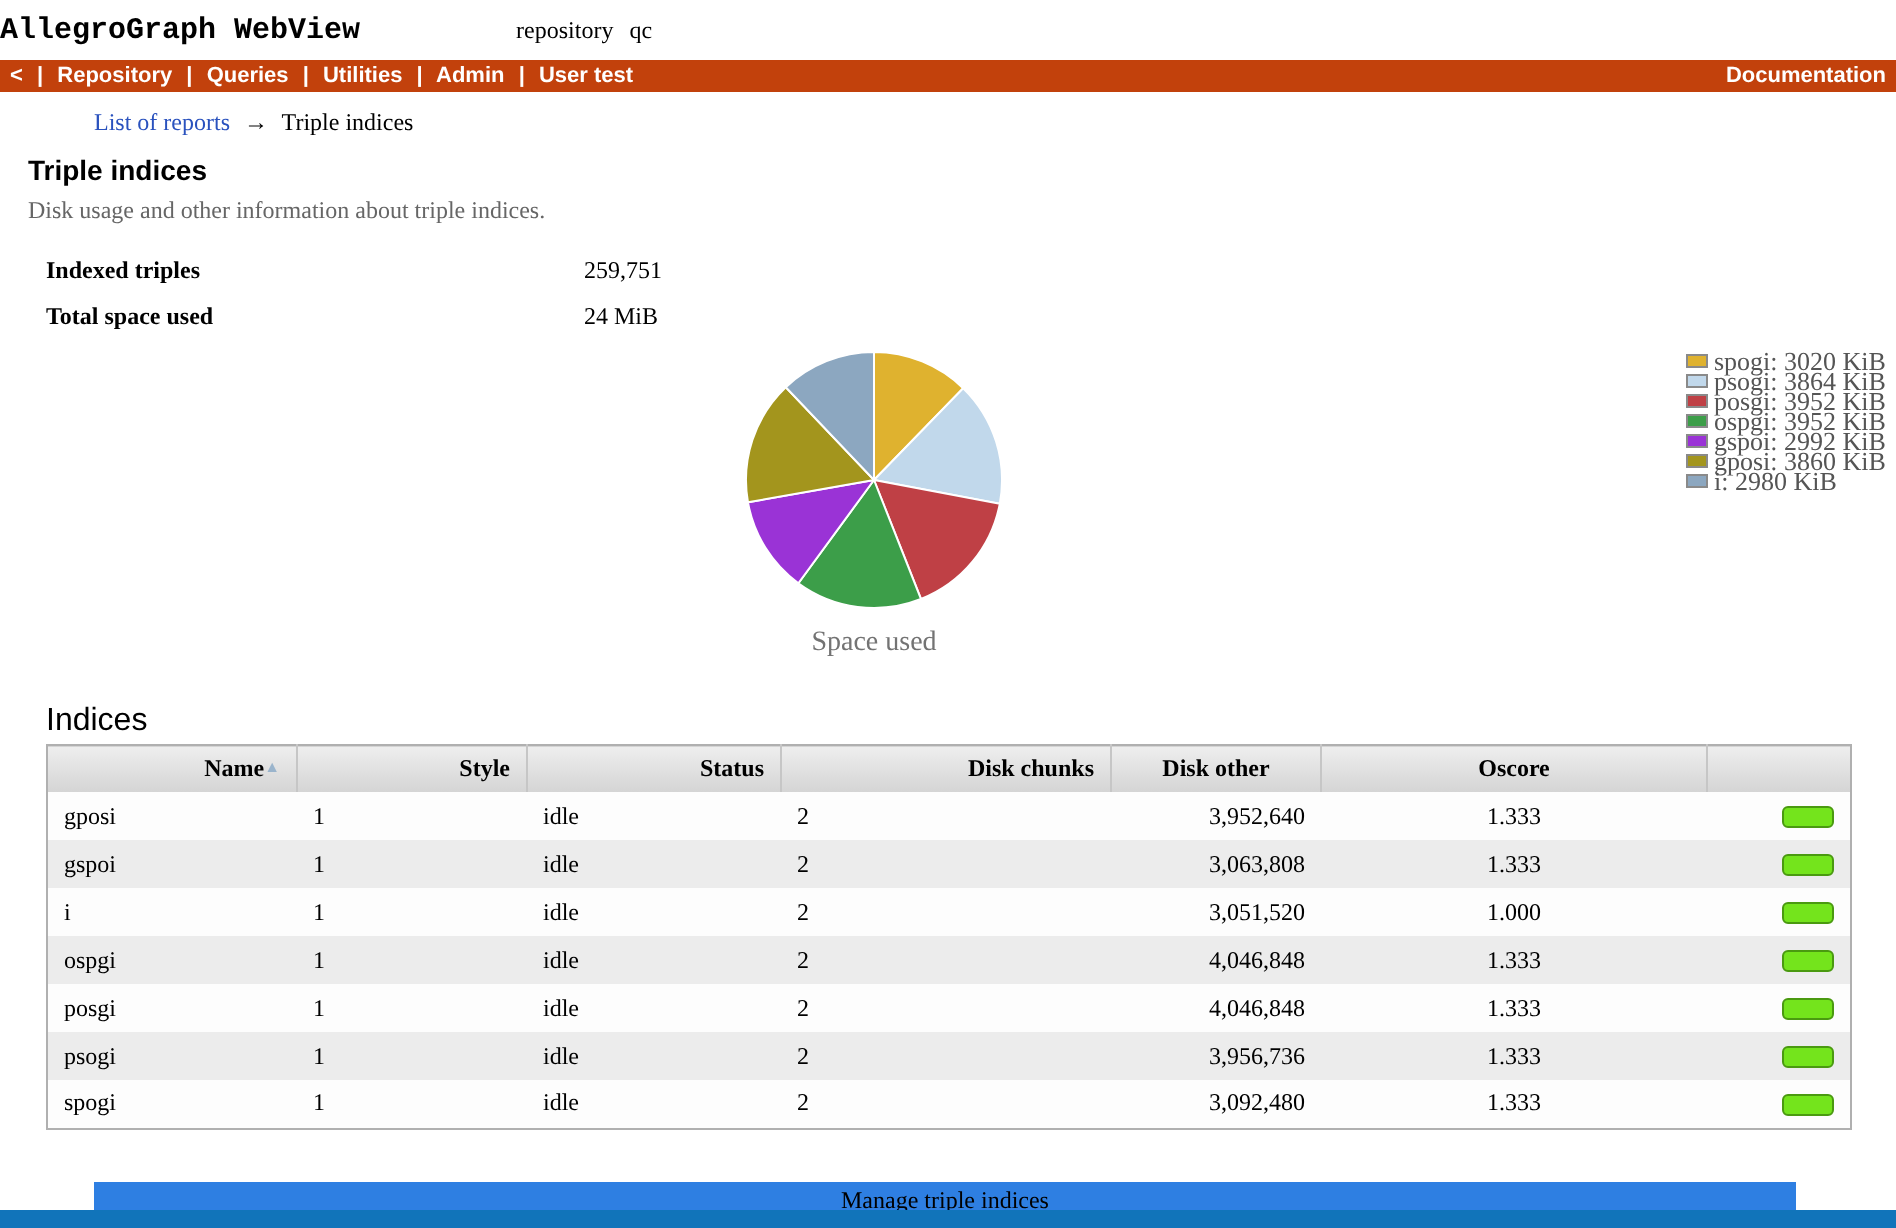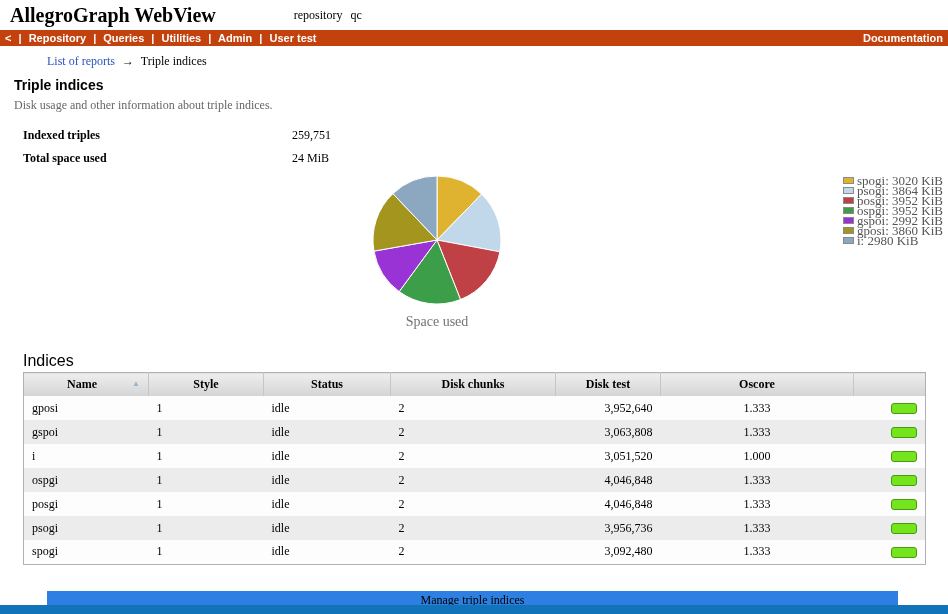--- a/index.html
+++ b/index.html
@@ -3,21 +3,21 @@
 <meta charset="utf-8">
 <style>
   * { margin:0; padding:0; box-sizing:border-box; }
   html,body { background:#e8e8e8; }
   .page {
     position:relative; width:948px; height:614px; background:#fff;
     overflow:hidden; font-family:"Liberation Serif", serif; color:#000;
   }
   
   .topbar { height:30px; display:flex; align-items:center; background:#fff; }
-  .app-title { font-family:Liberation Serif, serif; font-weight:bold; font-size:20px; margin-left:10px; }
+  .app-title { font-family:Liberation Mono, monospace; font-weight:bold; font-size:15px; }
   .repo-info { margin-left:78px; font-size:12px; }
   .repo-info .repo-name { margin-left:5px; cursor:pointer; }
   
   .navbar {
     height:16px; display:flex; justify-content:space-between; align-items:center;
     font-family:"Liberation Sans", sans-serif; font-size:11px; font-weight:bold;
     color:#fff; padding:0 5px; background:#1174ba;
   }
   .navbar a, .navbar span { color:#fff; text-decoration:none; }
   .nav-left > * { margin-right:4px; }
@@ -42,21 +42,21 @@
   .swatch { display:inline-block; width:11px; height:7px; border:1px solid #8a8a8a; margin-right:3px; }
   .legend-text { font-size:13px; color:#555; white-space:nowrap; }
   .chart-caption { position:absolute; left:337px; top:140px; width:200px; text-align:center; font-size:14px; color:#737373; }
   
   .indices-label { margin:8px 0 0 23px; font-family:"Liberation Sans", sans-serif; font-size:16px; height:13px; }
   .indices-table {
     margin:7px 0 0 23px; width:902px; border-collapse:collapse; table-layout:fixed;
     font-size:12px; border:1px solid #b0b0b0;
   }
   .indices-table thead th {
-    background:linear-gradient(#eeeeee,#d4d4d4); font-weight:bold; text-align:center;
+    background:linear-gradient(#eeeeee,#d4d4d4); font-weight:bold; text-align:right;
     padding:4px 8px; height:21px; border-right:1px solid #c6c6c6; cursor:pointer;
     font-size:12px;
   }
   .indices-table thead th:last-child { border-right:none; }
   .indices-table thead th.h-usage { text-align:center; }
   .indices-table thead th.h-oscore { text-align:center; }
   .sort-arrow { float:right; font-size:8px; color:#9ab4cc; margin-top:2px; }
   .indices-table tbody td { padding:4px 8px; height:24px; }
   .indices-table tbody tr:nth-child(odd)  { background:#fdfdfd; }
   .indices-table tbody tr:nth-child(even) { background:#ececec; }
@@ -183,21 +183,21 @@
     </colgroup>
     <thead>
       <tr>
         <th>
           <span>Name</span>
           <span class="sort-arrow">▲</span>
         </th>
         <th>Style</th>
         <th>Status</th>
         <th>Disk chunks</th>
-        <th class="h-usage">Disk test</th>
+        <th class="h-usage">Disk other</th>
         <th class="h-oscore">Oscore</th>
         <th class="h-bar"></th>
       </tr>
     </thead>
     <tbody>
       <tr>
         <td>gposi</td>
         <td>1</td>
         <td>idle</td>
         <td>2</td>

